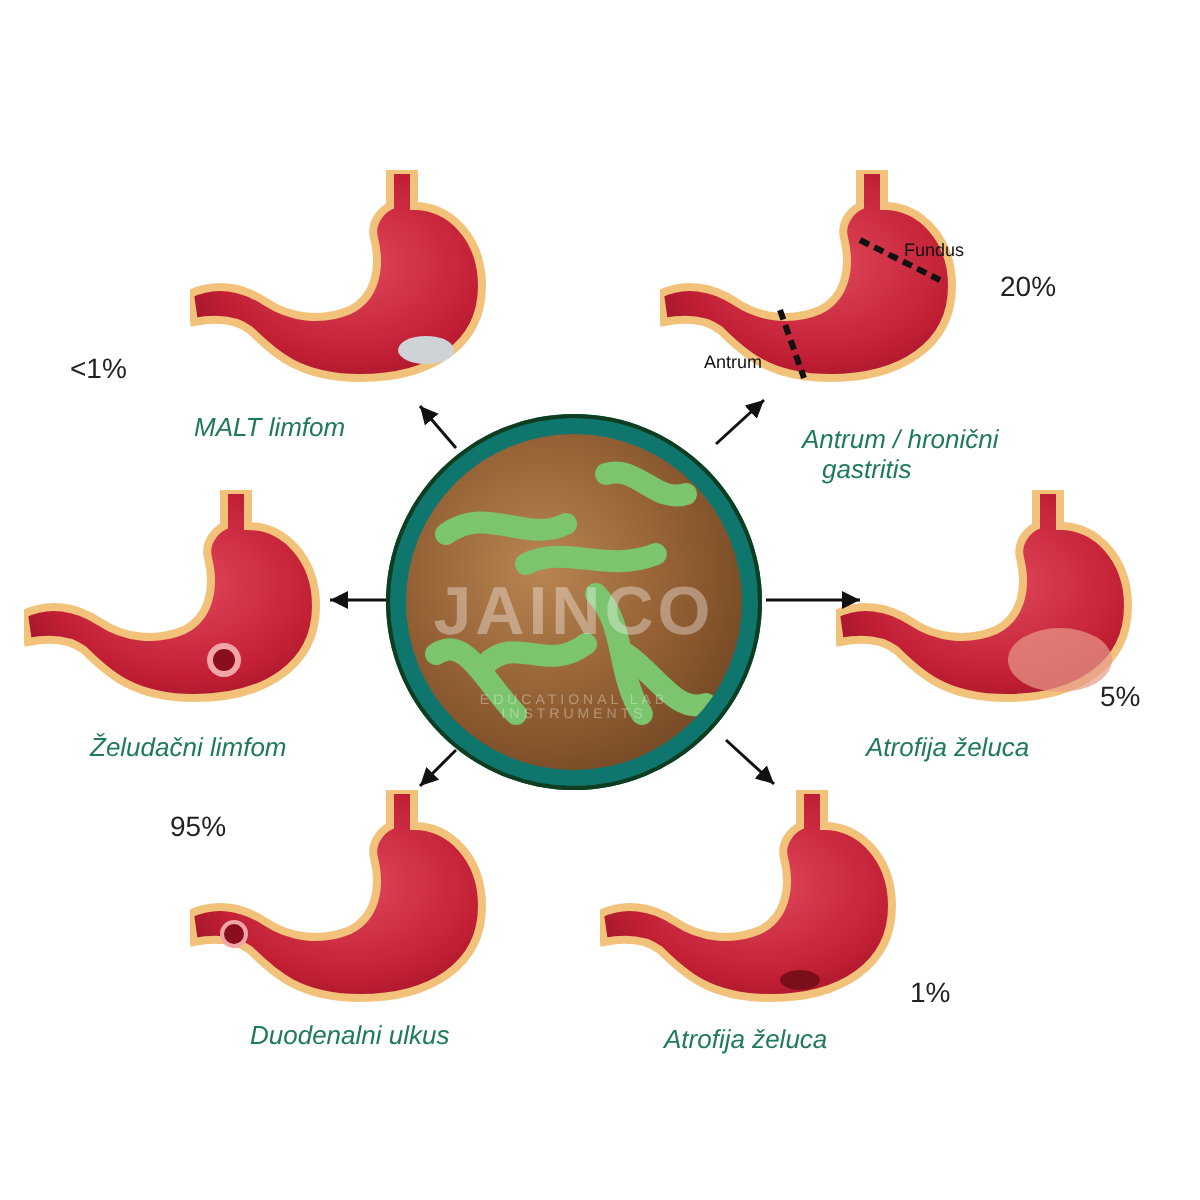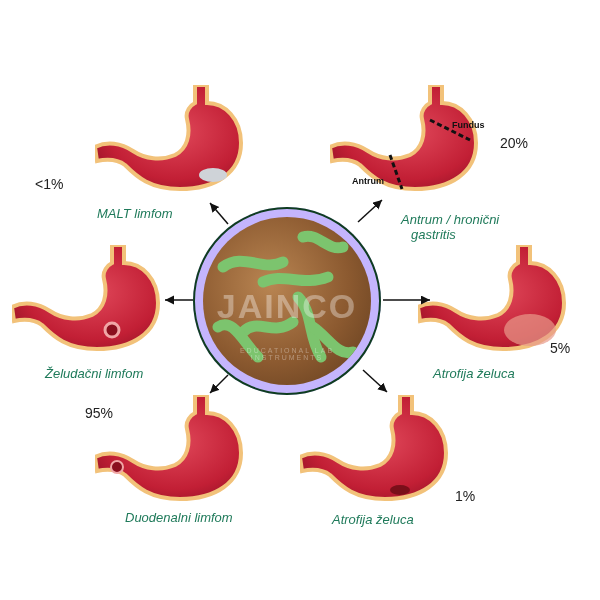--- a/index.html
+++ b/index.html
@@ -1,27 +1,27 @@
 <!DOCTYPE html>
 <html><head>
 <meta charset="utf-8">
 <style>
   html, body { margin:0; padding:0; background:#ffffff; }
   body { width:600px; height:600px; position:relative; overflow:hidden; font-family:"Liberation Sans", sans-serif; }
   .stomach { position:absolute; }
   .label { position:absolute; color:#1f7a5a; font-size:13px; line-height:15px; white-space:nowrap;font-style:italic; }
   .pct { position:absolute; color:#222; font-size:14px; }
   .center { position:absolute; left:193px; top:207px; width:188px; height:188px; border-radius:50%;
-            background:#c4b5fd; box-shadow: inset 0 0 0 2px #0f3d20; }
+            background:#0f766e; box-shadow: inset 0 0 0 2px #0f3d20; }
   .center-inner { position:absolute; left:10px; top:10px; width:168px; height:168px; border-radius:50%;
             background: radial-gradient(circle at 40% 40%, #b98552 0%, #8c5a30 55%, #5e3a1c 100%); overflow:hidden; }
   .wm { position:absolute; left:0; right:0; top:70px; text-align:center; color:rgba(255,255,255,0.35); font-weight:bold; font-size:34px; letter-spacing:2px; }
   .wm-sub { position:absolute; left:0; right:0; top:130px; text-align:center; color:rgba(255,255,255,0.35); font-size:7px; letter-spacing:2px; }
   .arrow { position:absolute; }
-  .small-tag { position:absolute; font-size:9px; font-weight:bold; color:#111; }
+  .small-tag { position:absolute; font-size:9px; font-weight:normal; color:#111; }
 </style>
 </head>
 <body>
 
 <svg width="0" height="0" style="position:absolute">
   <defs>
     <radialGradient id="sg" cx="55%" cy="45%" r="65%">
       <stop offset="0%" stop-color="#e0485a"></stop>
       <stop offset="70%" stop-color="#c21f35"></stop>
       <stop offset="100%" stop-color="#9a1428"></stop>
@@ -61,21 +61,21 @@
     <ellipse cx="112" cy="85" rx="26" ry="16" fill="#e89a8a" opacity="0.7"></ellipse>
   </svg>
 <div class="pct" style="left:550px;top:340px">5%</div>
 <div class="label" style="left:433px;top:366px">Atrofija želuca</div>
 
 <svg class="stomach" style="left:95px;top:395px" width="150" height="110">
     <use href="#stomach-shape"></use>
     <circle cx="22" cy="72" r="6" fill="#8a0f1e" stroke="#f0a6a6" stroke-width="2"></circle>
   </svg>
 <div class="pct" style="left:85px;top:405px">95%</div>
-<div class="label" style="left:125px;top:510px">Duodenalni limfom</div>
+<div class="label" style="left:125px;top:510px">Duodenalni ulkus</div>
 
 <svg class="stomach" style="left:300px;top:395px" width="150" height="110">
     <use href="#stomach-shape"></use>
     <ellipse cx="100" cy="95" rx="10" ry="5" fill="#7a0f1a"></ellipse>
   </svg>
 <div class="pct" style="left:455px;top:488px">1%</div>
 <div class="label" style="left:332px;top:512px">Atrofija želuca</div>
 
 <div class="center">
   <div class="center-inner">

